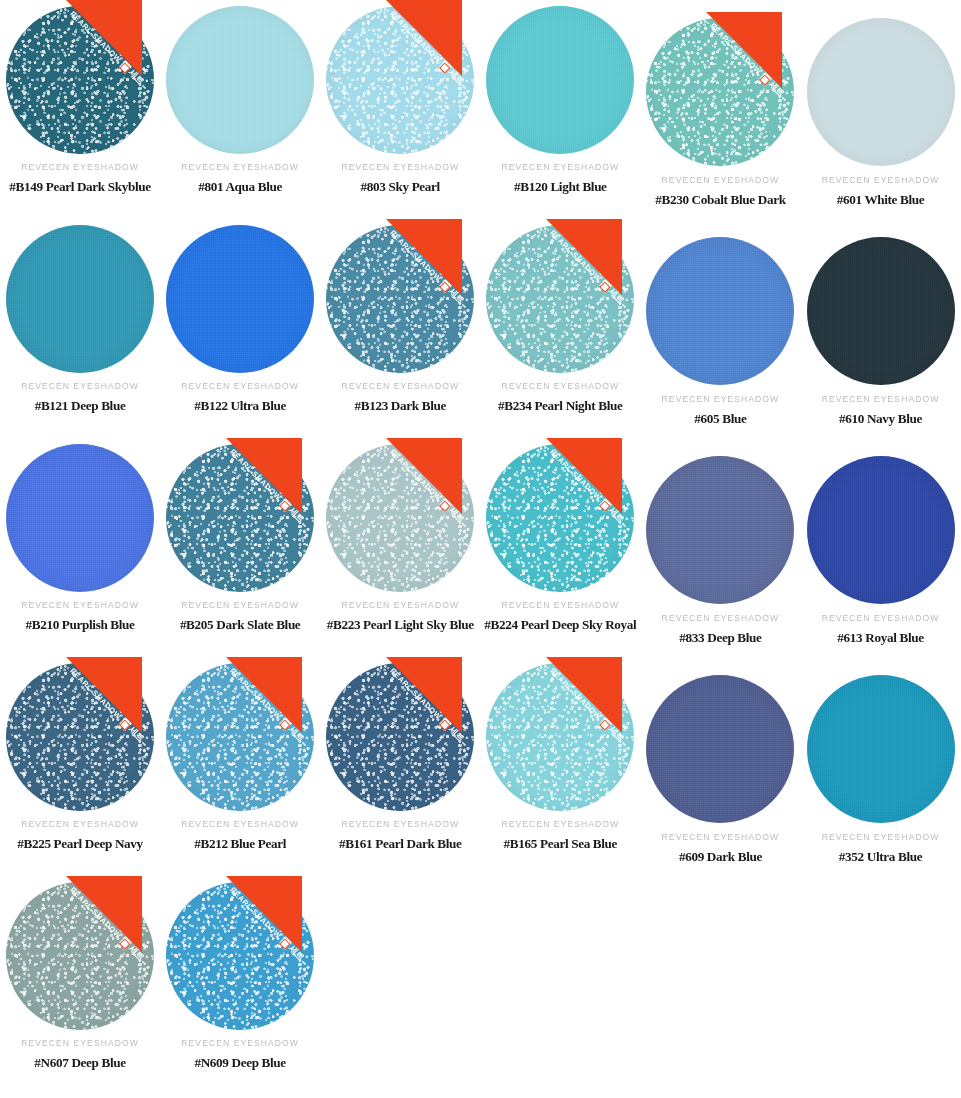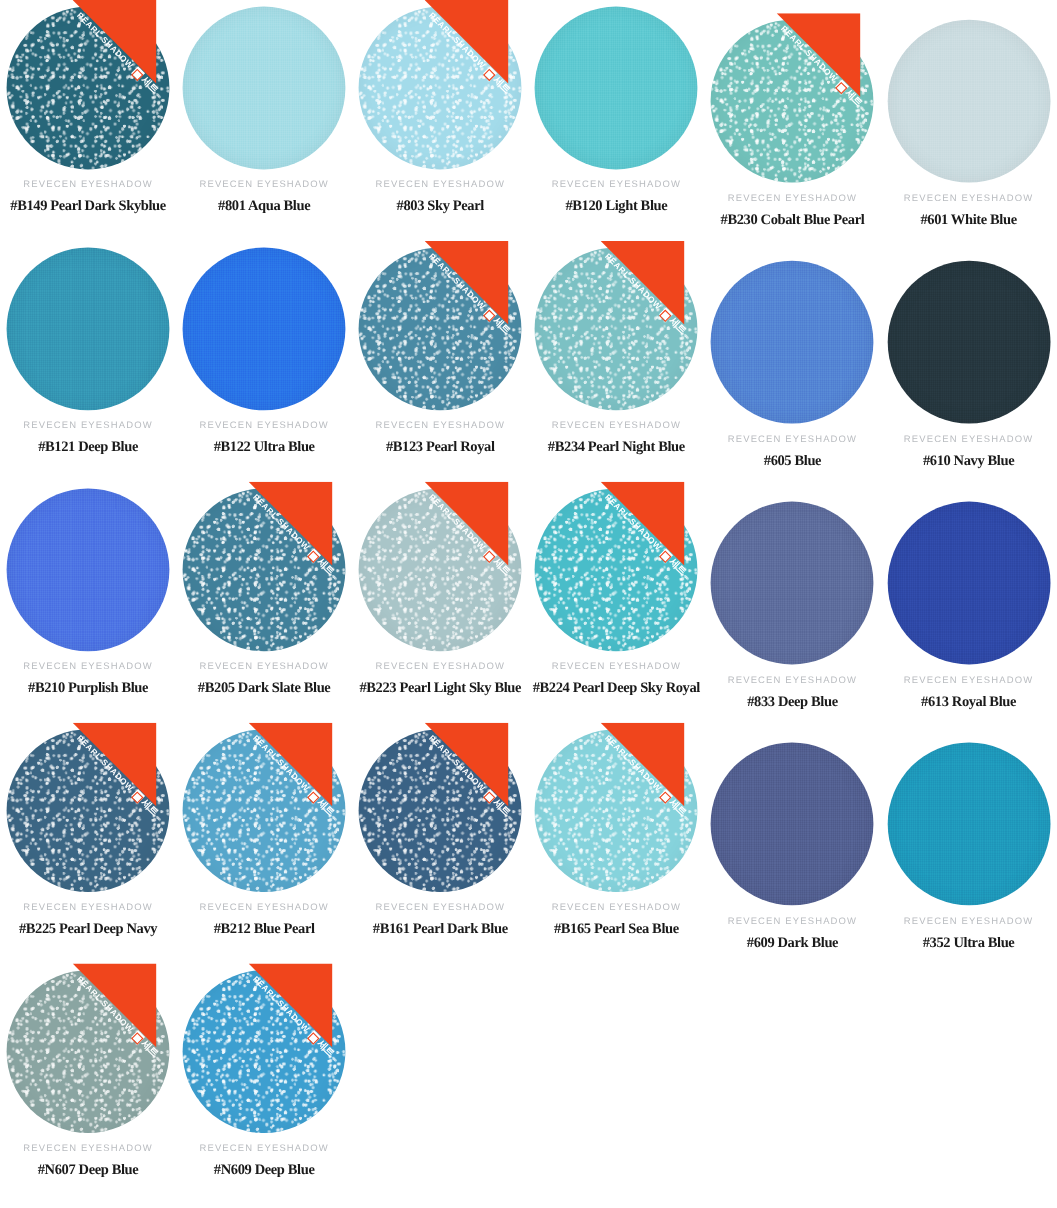--- a/index.html
+++ b/index.html
@@ -248,21 +248,21 @@
             <div class="ribbon-inner">
               <span class="ribbon-text">PEARL SHADOW</span>
               <span class="ribbon-logo">
                 <span class="ribbon-logo-mark"></span>
                 <span class="ribbon-logo-text">세트</span>
               </span>
             </div>
           </div>
         </div>
         <div class="brand">REVECEN EYESHADOW</div>
-        <div class="name">#B230 Cobalt Blue Pearl</div>
+        <div class="name">#B230 Cobalt Blue Dark</div>
       </div>
       <div class="cell shift-down">
         <div class="swatch-wrap">
           <div class="swatch matte" style="background-color: rgb(204, 221, 225);"></div>
         </div>
         <div class="brand">REVECEN EYESHADOW</div>
         <div class="name">#601 White Blue</div>
       </div>
     </div>
     <div class="row">
@@ -288,21 +288,21 @@
             <div class="ribbon-inner">
               <span class="ribbon-text">PEARL SHADOW</span>
               <span class="ribbon-logo">
                 <span class="ribbon-logo-mark"></span>
                 <span class="ribbon-logo-text">세트</span>
               </span>
             </div>
           </div>
         </div>
         <div class="brand">REVECEN EYESHADOW</div>
-        <div class="name">#B123 Pearl Royal</div>
+        <div class="name">#B123 Dark Blue</div>
       </div>
       <div class="cell">
         <div class="swatch-wrap">
           <div class="swatch pearl" style="background-color: rgb(124, 193, 196);"></div>
           <div class="ribbon">
             <div class="ribbon-band"></div>
             <div class="ribbon-inner">
               <span class="ribbon-text">PEARL SHADOW</span>
               <span class="ribbon-logo">
                 <span class="ribbon-logo-mark"></span>

